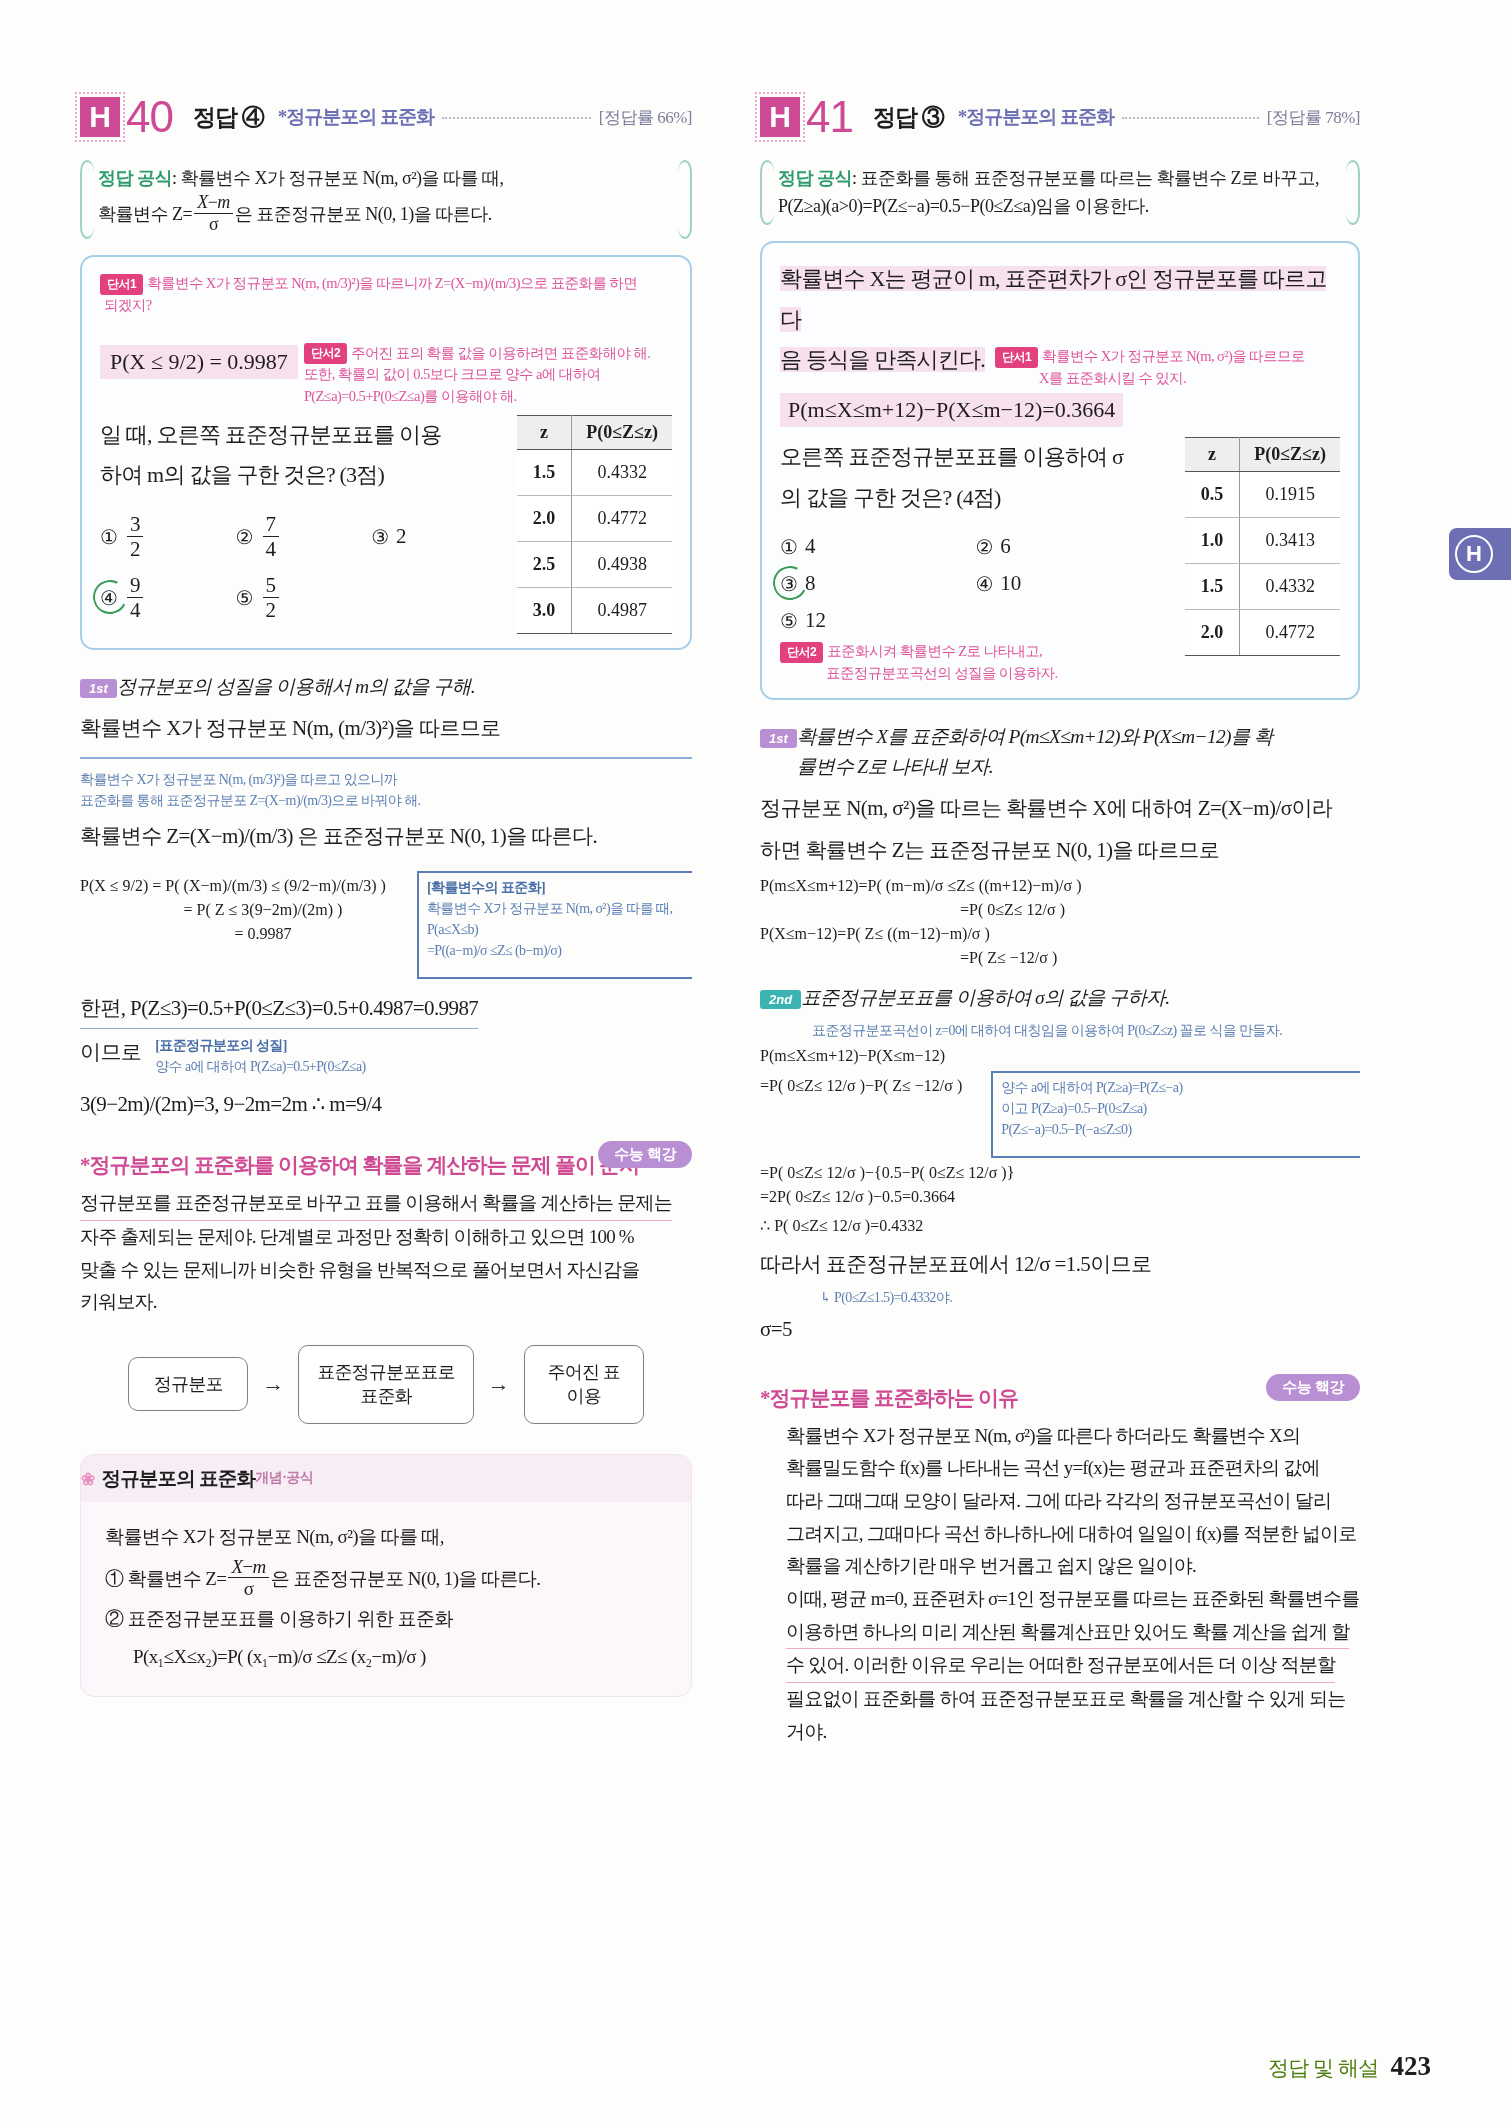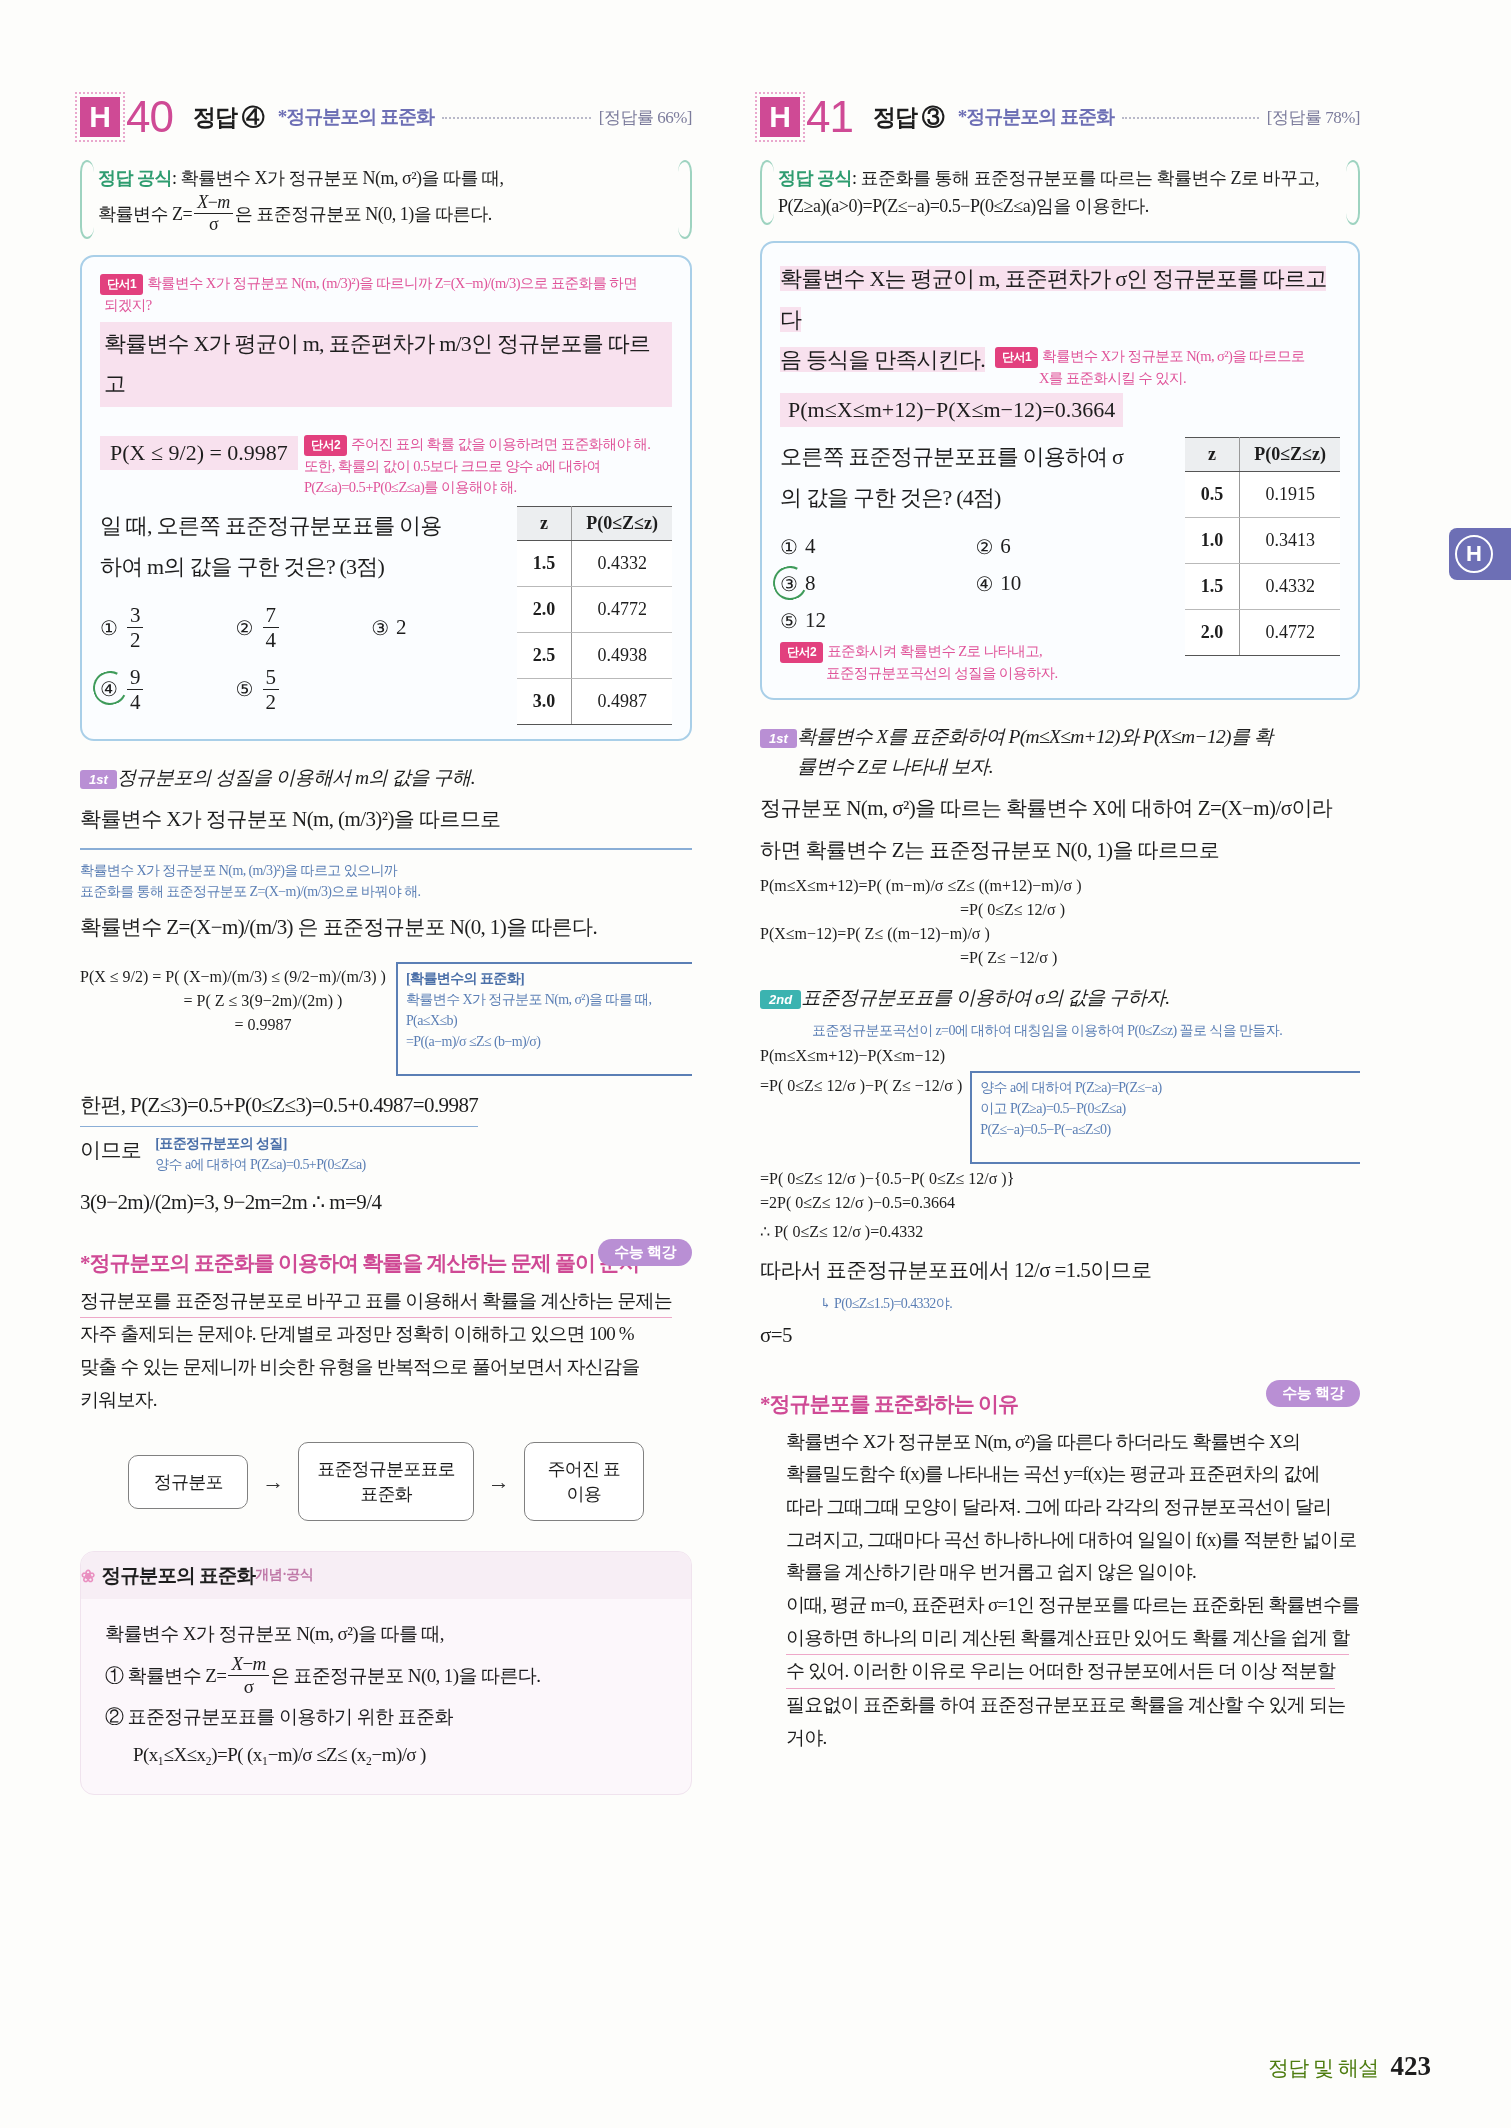--- a/index.html
+++ b/index.html
@@ -109,21 +109,22 @@
   .center-line { font-size: 16px; text-align: center; margin: 6px 0; }
   .indent2 { padding-left: 200px; }
 
   .note-blue { color: #5b7fb5; font-size: 14px; line-height: 1.5; letter-spacing: -0.6px; }
   .note-title { color: #4a6fa8; font-weight: bold; }
   .ul-blue { border-bottom: 1.5px solid #8aaed6; display: inline-block; }
   .ul-pink { border-bottom: 1.5px solid #eea8c8; display: inline-block; }
 
   .sidebox {
     border-left: 2px solid #5b7fb5; border-top: 2px solid #5b7fb5; border-bottom: 2px solid #5b7fb5;
-    padding: 4px 0 22px 8px;
+    padding: 4px 0 16px 8px;
+    margin-left: 21px;
   }
 
   
   .tip-wrap { margin-top: 26px; position: relative; }
   .tip-badge {
     background: #b98fd4; color: #fff; font-size: 15px; font-weight: bold;
     padding: 4px 16px; border-radius: 14px; font-family: "Liberation Sans", sans-serif;
     position: absolute; right: 0; top: -10px; letter-spacing: -0.5px;
   }
   .tip-title {
@@ -211,21 +212,20 @@
       </div>
 
       <div class="prob-card">
 
         <div style="margin-bottom:6px;">
           <span class="hint-tag">단서1</span>
           <span class="hint-text">확률변수 X가 정규분포 N(m, (m/3)²)을 따르니까 Z=(X−m)/(m/3)으로 표준화를 하면</span><br>
           <span class="hint-text" style="margin-left:4px">되겠지?</span>
         </div>
 
-        <div class="stem hl-pink" style="padding:2px 4px;">확률변수 X가 평균이 m, 표준편차가 m/3인 정규분포를 따르고</div>
 
         <div style="display:flex; align-items:flex-start; gap:6px; margin-top:25px;">
           <div class="mathline hl-pink" style="padding:4px 10px; flex:0 0 auto;">P(X ≤ 9/2) = 0.9987</div>
           <div style="flex:1 1 auto; padding-top:2px;">
             <span class="hint-tag">단서2</span>
             <span class="hint-text">주어진 표의 확률 값을 이용하려면 표준화해야 해.</span><br>
             <span class="hint-text">또한, 확률의 값이 0.5보다 크므로 양수 a에 대하여</span><br>
             <span class="hint-text">P(Z≤a)=0.5+P(0≤Z≤a)를 이용해야 해.</span>
           </div>
         </div>

